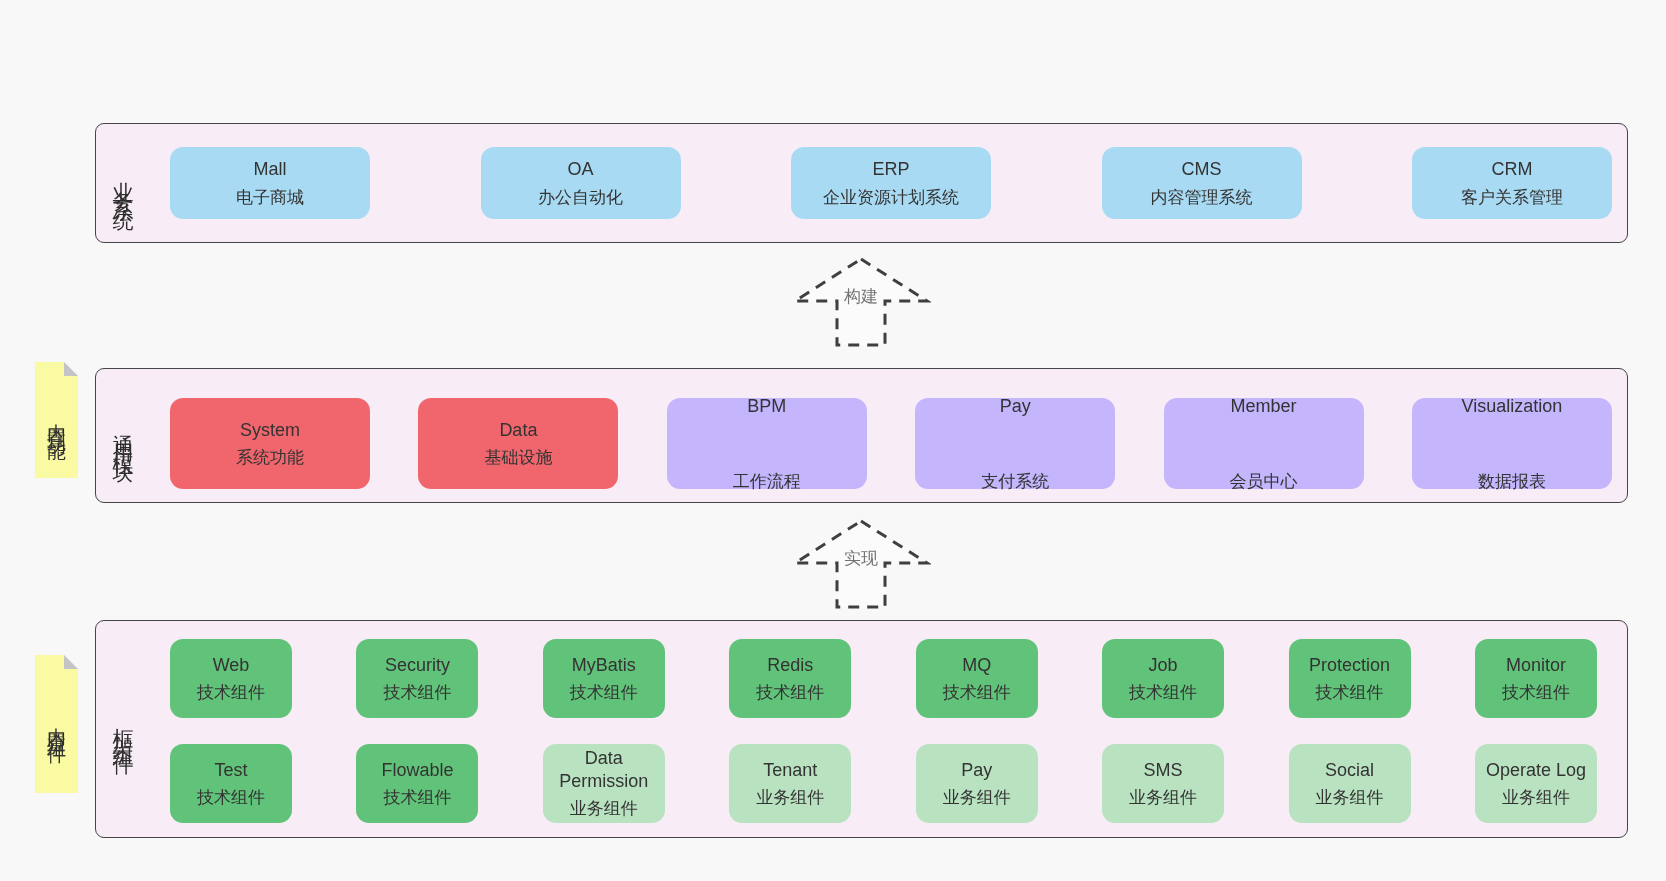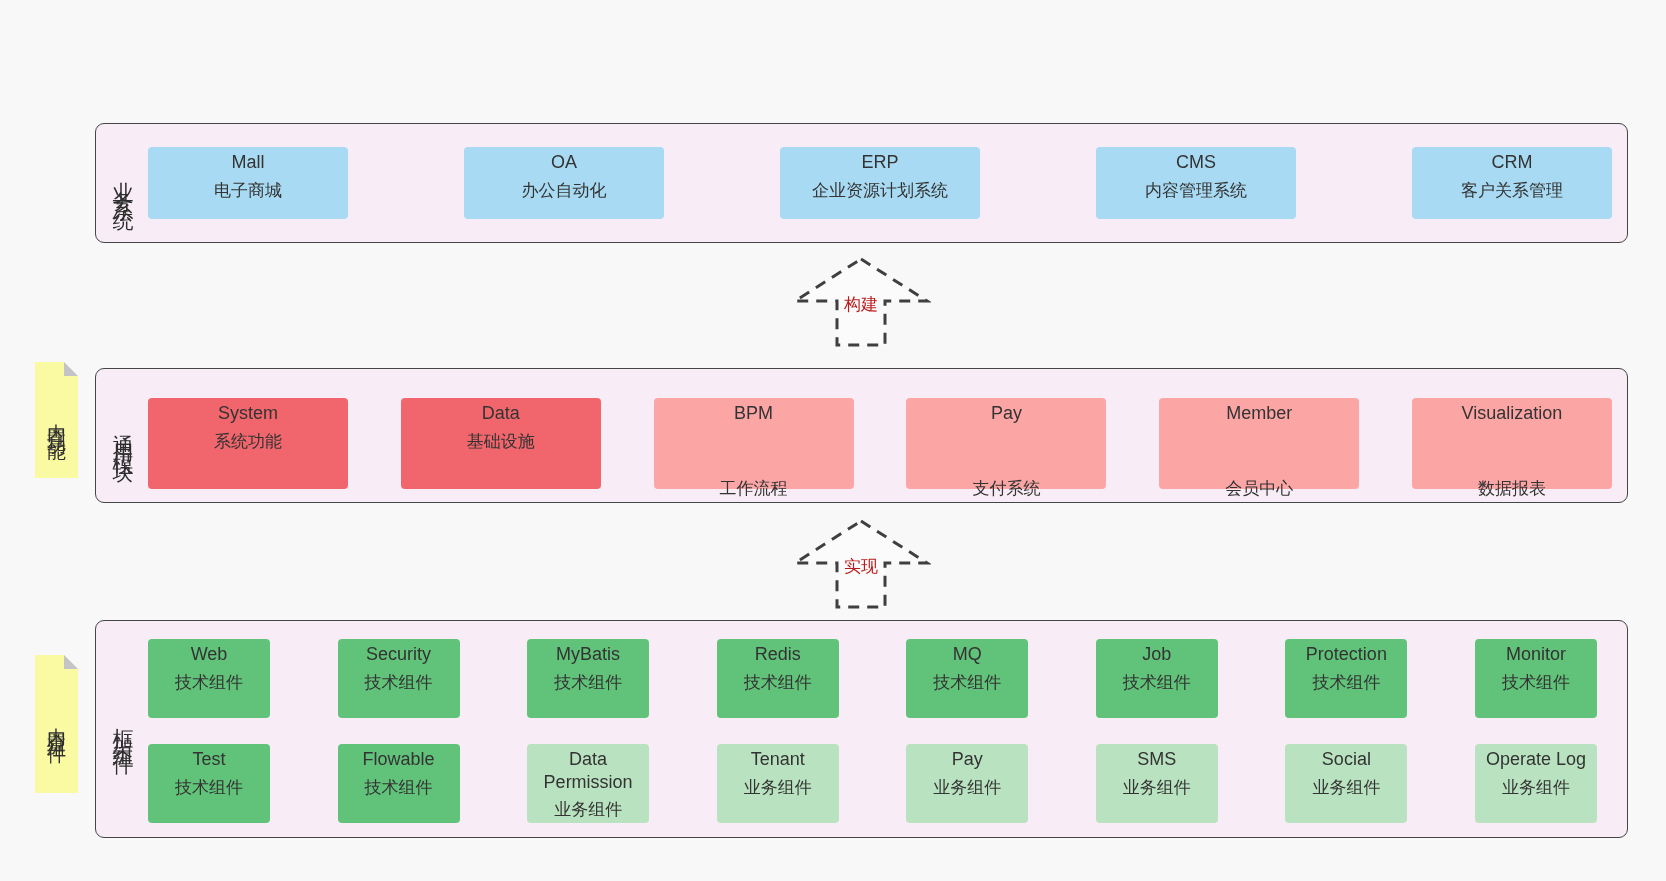--- a/index.html
+++ b/index.html
@@ -6,42 +6,42 @@
   .stage{position:relative;width:1666px;height:881px;background:#f8f8f8;overflow:hidden;
          font-family:"Liberation Sans","DejaVu Sans",sans-serif;color:#333;}
   .layer{position:absolute;left:95px;width:1533px;background:#f8edf6;
          border:1.6px solid #454545;border-radius:9px;box-sizing:border-box;}
   .layer-label{position:absolute;left:13px;top:50%;transform:translateY(-50%);
          writing-mode:vertical-rl;text-orientation:upright;letter-spacing:9px;
          font-size:21px;color:#2e2e2e;white-space:nowrap;}
   .row{position:absolute;left:52px;display:flex;justify-content:space-between;}
   .row-wide{right:15px;}
   .row-comp{right:30px;}
-  .box{border-radius:4px;display:flex;flex-direction:column;align-items:center;
-       text-align:center;box-sizing:border-box;padding:4px 6px;}
+  .box{border-radius:13px;display:flex;flex-direction:column;align-items:center;
+       justify-content:center;text-align:center;box-sizing:border-box;padding:4px 6px;margin-left:22px;}
   .box .bname{font-size:18px;line-height:1.25;}
   .box .bdesc{font-size:17px;line-height:1.25;margin-top:6px;}
   .w200{width:200px;}
   .w150{width:122px;}
   .blue{background:#a8dbf3;}
   .red{background:#f1666c;}
-  .pink{background:#fca5a5;gap:47px;}
+  .pink{background:#c4b5fd;gap:47px;}
   .green{background:#61c379;}
   .lightgreen{background:#b9e3c0;}
   .note{position:absolute;left:35px;width:43px;background:#fafaa2;
         display:flex;align-items:center;justify-content:center;
         clip-path:polygon(0 0,calc(100% - 14px) 0,100% 14px,100% 100%,0 100%);}
   .note-text{writing-mode:vertical-rl;text-orientation:upright;letter-spacing:6px;
         font-size:19px;color:#2e2e2e;}
   .dogear{position:absolute;width:14px;height:14px;
         clip-path:polygon(0 0,100% 100%,0 100%);background:#c4c4c8;}
   .arrow{position:absolute;left:791px;width:140px;height:92px;}
   .arrow svg{display:block;}
-  .arrow-label{position:absolute;left:50%;top:36px;transform:translateX(-50%);
-        background:#fbfbfb;padding:1px 3px;font-size:17px;color:#b91c1c;white-space:nowrap;}
+  .arrow-label{position:absolute;left:50%;top:28px;transform:translateX(-50%);
+        background:#fbfbfb;padding:1px 3px;font-size:17px;color:#737373;white-space:nowrap;}
 </style>
 </head>
 <body>
 
 <div class="stage">
 
   <div class="layer" style="top:123px;height:120px;">
     <div class="layer-label">业务系统</div>
     <div class="row row-wide" style="top:23px;bottom:23px;">
       <div class="box blue w200">

